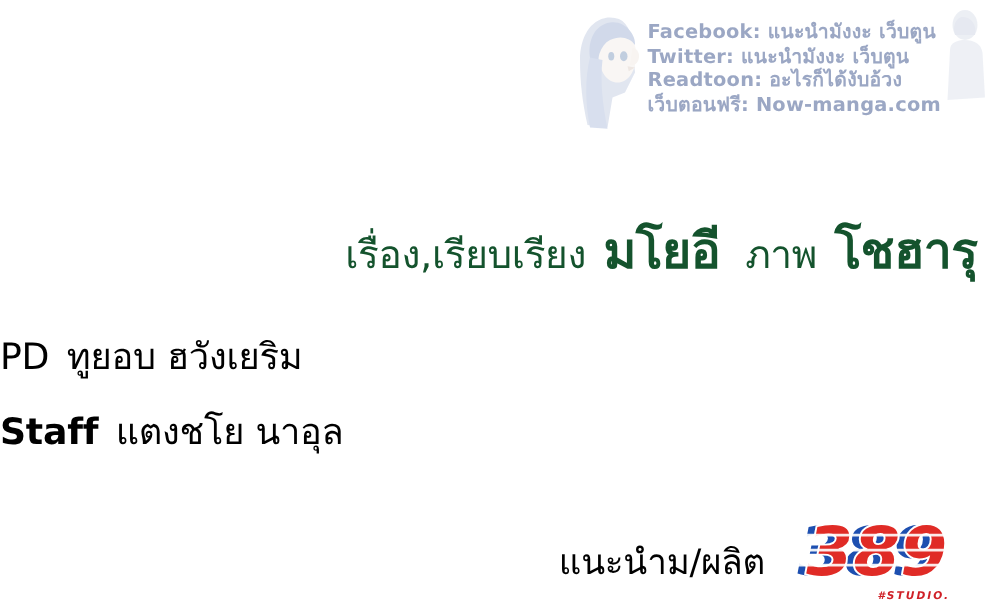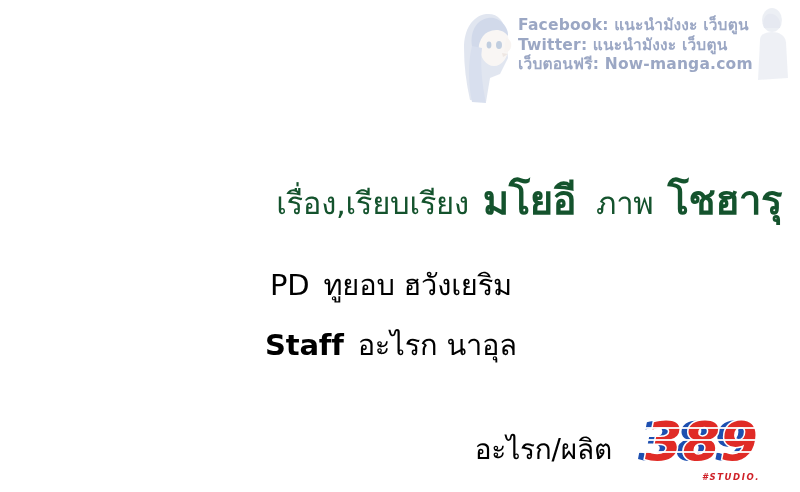--- a/index.html
+++ b/index.html
@@ -77,21 +77,21 @@
     font-weight: bold;
     letter-spacing: -0.5px;
   }
   .gap-sm { display: inline-block; width: 14px; }
   .gap-md { display: inline-block; width: 20px; }
 
   .credit-row {
     position: absolute;
     left: 0;
     width: 782px;
-    text-align: center;
+    text-align: left;
     white-space: nowrap;
     color: #000000;
     font-size: 29px;
   }
   .row-pd    { top: 262px; }
   .row-staff { top: 322px; }
   .row-prod  { top: 414px; }
 
   .role-bold {
     font-weight: bold;
@@ -152,38 +152,39 @@
 
   <svg class="wm-figure-right" viewBox="0 0 44 82" xmlns="http://www.w3.org/2000/svg">
     <ellipse cx="24" cy="14" rx="10" ry="12" fill="#c3cbdd"></ellipse>
     <path d="M12 34 C12 28 18 26 24 26 C31 26 37 29 38 36 L40 72 L10 74 Z" fill="#c8d0e0"></path>
     <path d="M20 8 C16 10 14 16 16 22 L32 22 C34 14 28 6 20 8 Z" fill="#aeb9d2"></path>
   </svg>
 
   <div class="wm-lines">
     <div class="wm-line">Facebook: แนะนำมังงะ เว็บตูน</div>
     <div class="wm-line">Twitter: แนะนำมังงะ เว็บตูน</div>
+    <div class="wm-line">Readtoon: อะไรก็ได้งับอ้วง</div>
     <div class="wm-line">เว็บตอนฟรี: Now-manga.com</div>
   </div>
 </div>
 
 <div class="credit-main">
   <span class="lbl-light">เรื่อง,เรียบเรียง</span><span class="gap-sm"></span><span class="name-bold">มโยอี</span><span class="gap-md"></span><span class="lbl-light">ภาพ</span><span class="gap-sm"></span><span class="name-bold">โชฮารุ</span>
 </div>
 
 <div class="credit-row row-pd">
   <span class="role-reg">PD</span><span class="gap-sm"></span><span class="person">ทูยอบ  ฮวังเยริม</span>
 </div>
 
 <div class="credit-row row-staff">
-  <span class="role-bold">Staff</span><span class="gap-sm"></span><span class="person">อะไรก นาอุล</span>
+  <span class="role-bold">Staff</span><span class="gap-sm"></span><span class="person">แตงชโย นาอุล</span>
 </div>
 
 <div class="credit-row row-prod">
-  <span class="prod-label">อะไรก/ผลิต</span>
+  <span class="prod-label">แนะนำม/ผลิต</span>
 
   <div class="logo-389">
     <svg viewBox="0 0 130 62" width="130" height="62" xmlns="http://www.w3.org/2000/svg">
       <g font-family="DejaVu Sans, Liberation Sans, sans-serif" font-size="54" font-weight="bold" font-style="italic">
         <text x="2" y="46" fill="#1d4fb0">389</text>
         <text x="9" y="46" fill="#ffffff" stroke="#ffffff" stroke-width="3">389</text>
         <text x="9" y="46" fill="#e02b26">389</text>
       </g>
       <g stroke="#ffffff" stroke-width="2.2" opacity="0.9">
         <line x1="0" y1="14" x2="130" y2="14"></line>

